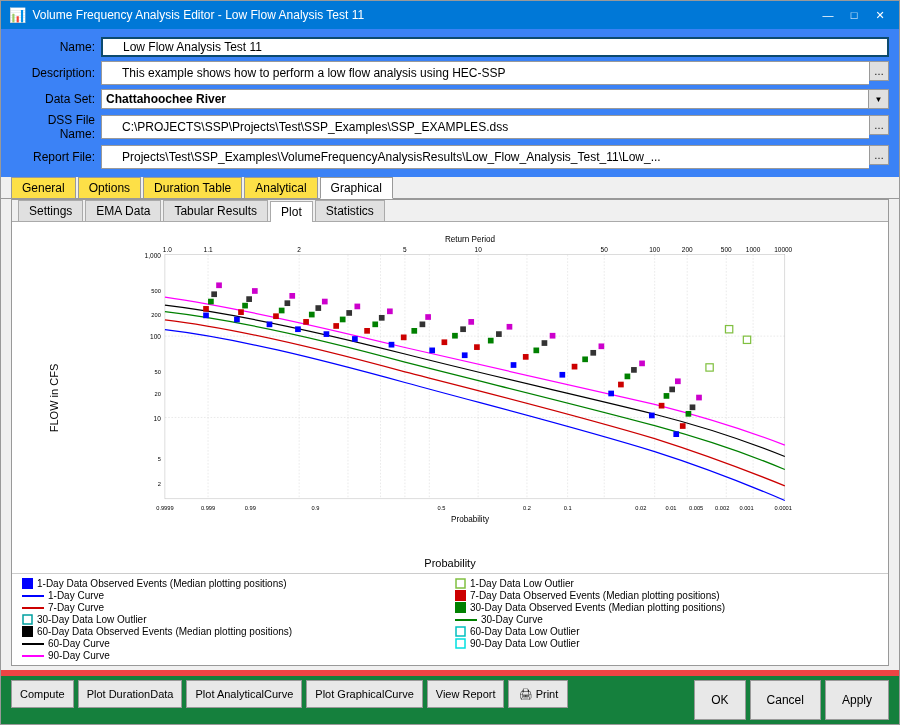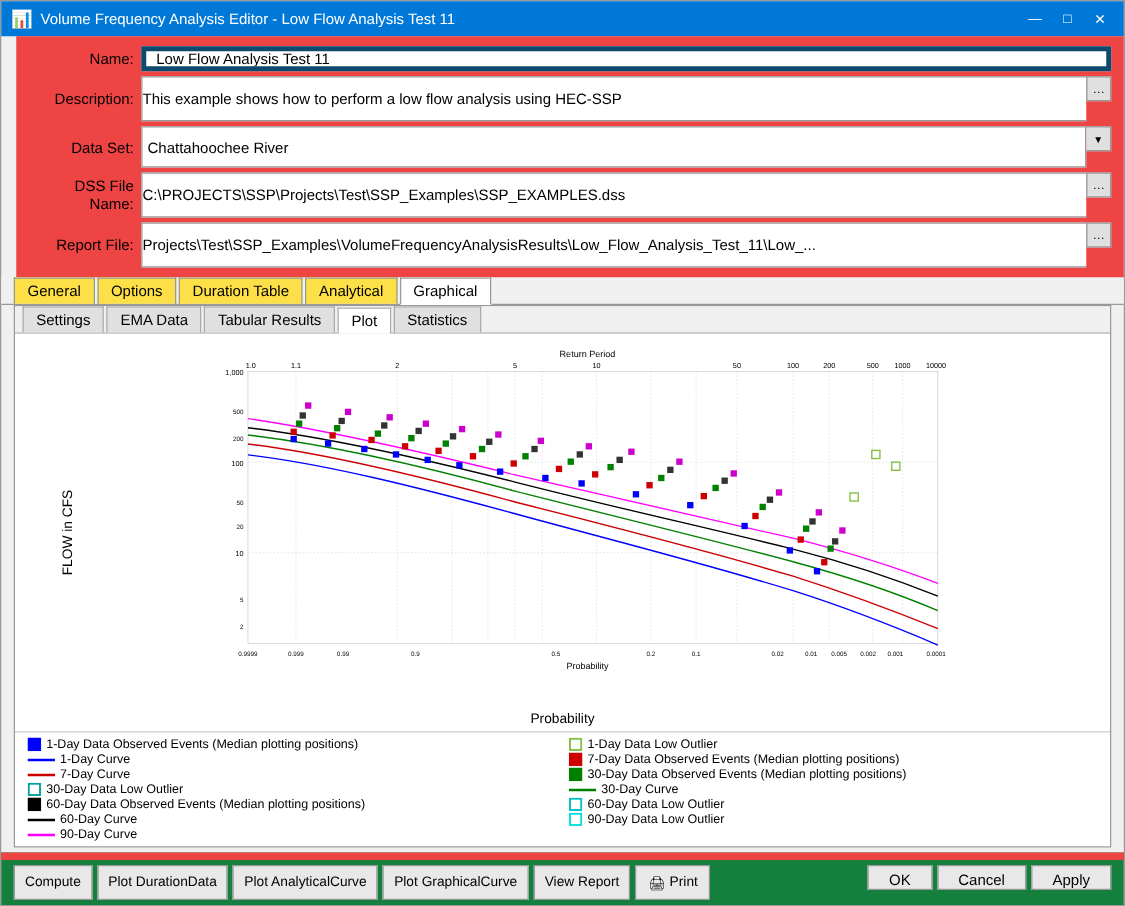--- a/index.html
+++ b/index.html
@@ -25,64 +25,64 @@
     .titlebar-title { flex: 1; font-size: 12px; }
     .titlebar-controls { display: flex; gap: 4px; }
     .titlebar-btn {
       width: 22px; height: 18px;
       background: transparent; border: none;
       color: white; cursor: pointer; font-size: 11px;
       display: flex; align-items: center; justify-content: center;
     }
     
     .form-area {
-      background: #ef4444;
+      background: #3b82f6;
       padding: 8px 10px 4px 10px;
       flex-shrink: 0;
-      margin-left: 12px;
     }
     .form-row {
       display: flex; align-items: center;
       margin-bottom: 4px;
     }
     .form-label {
       width: 90px; font-size: 12px; color: #000;
       text-align: right; padding-right: 6px;
       flex-shrink: 0;
     }
     .form-input {
       flex: 1;
       height: 20px;
-      border: 4px solid #0c4a6e;
+      border: 2px solid #0c4a6e;
       background: white;
-      padding: 0 8px;
+      padding: 0 20px;
       font-size: 12px;
     }
     .form-input-with-btn {
       display: flex; flex: 1;
     }
     .form-input-with-btn input {
-      flex: 1; height: 36px;
+      flex: 1; height: 24px;
       border: 1px solid #999; border-right: none;
-      background: white; padding: 0 0; font-size: 12px;
+      background: white; padding: 0 20px; font-size: 12px;
     }
     .form-btn-small {
       width: 20px; height: 20px;
       border: 1px solid #999; background: #e0e0e0;
       cursor: pointer; font-size: 10px;
       display: flex; align-items: center; justify-content: center;
     }
     .form-select-with-btn {
       display: flex; flex: 1;
     }
     .form-select {
-      flex: 1; height: 33px;
+      flex: 1; height: 20px;
       border: 1px solid #999; background: white;
       padding: 0 4px; font-size: 12px;
       appearance: none;
+      font-weight: bold;
     }
     .form-dropdown-btn {
       width: 20px; height: 20px;
       border: 1px solid #999; border-left: none; background: #e0e0e0;
       cursor: pointer;
       display: flex; align-items: center; justify-content: center;
       font-size: 8px;
     }
     
     .tab-bar-outer {
@@ -201,21 +201,21 @@
       display: flex; align-items: center; justify-content: center;
     }
     .bottom-btn.multi-line { line-height: 1.1; }
     .spacer { flex: 1; }
     .bottom-btn-ok {
       padding: 4px 16px;
       border: 1px solid #999;
       background: #e8e8e8;
       cursor: pointer;
       font-size: 12px;
-      height: 20px;
+      height: 40px;
     }
   </style>
 </head>
 <body>
 
 <div class="window">
 
   <div class="titlebar">
     <span class="titlebar-icon">📊</span>
     <span class="titlebar-title">Volume Frequency Analysis Editor - Low Flow Analysis Test 11</span>

